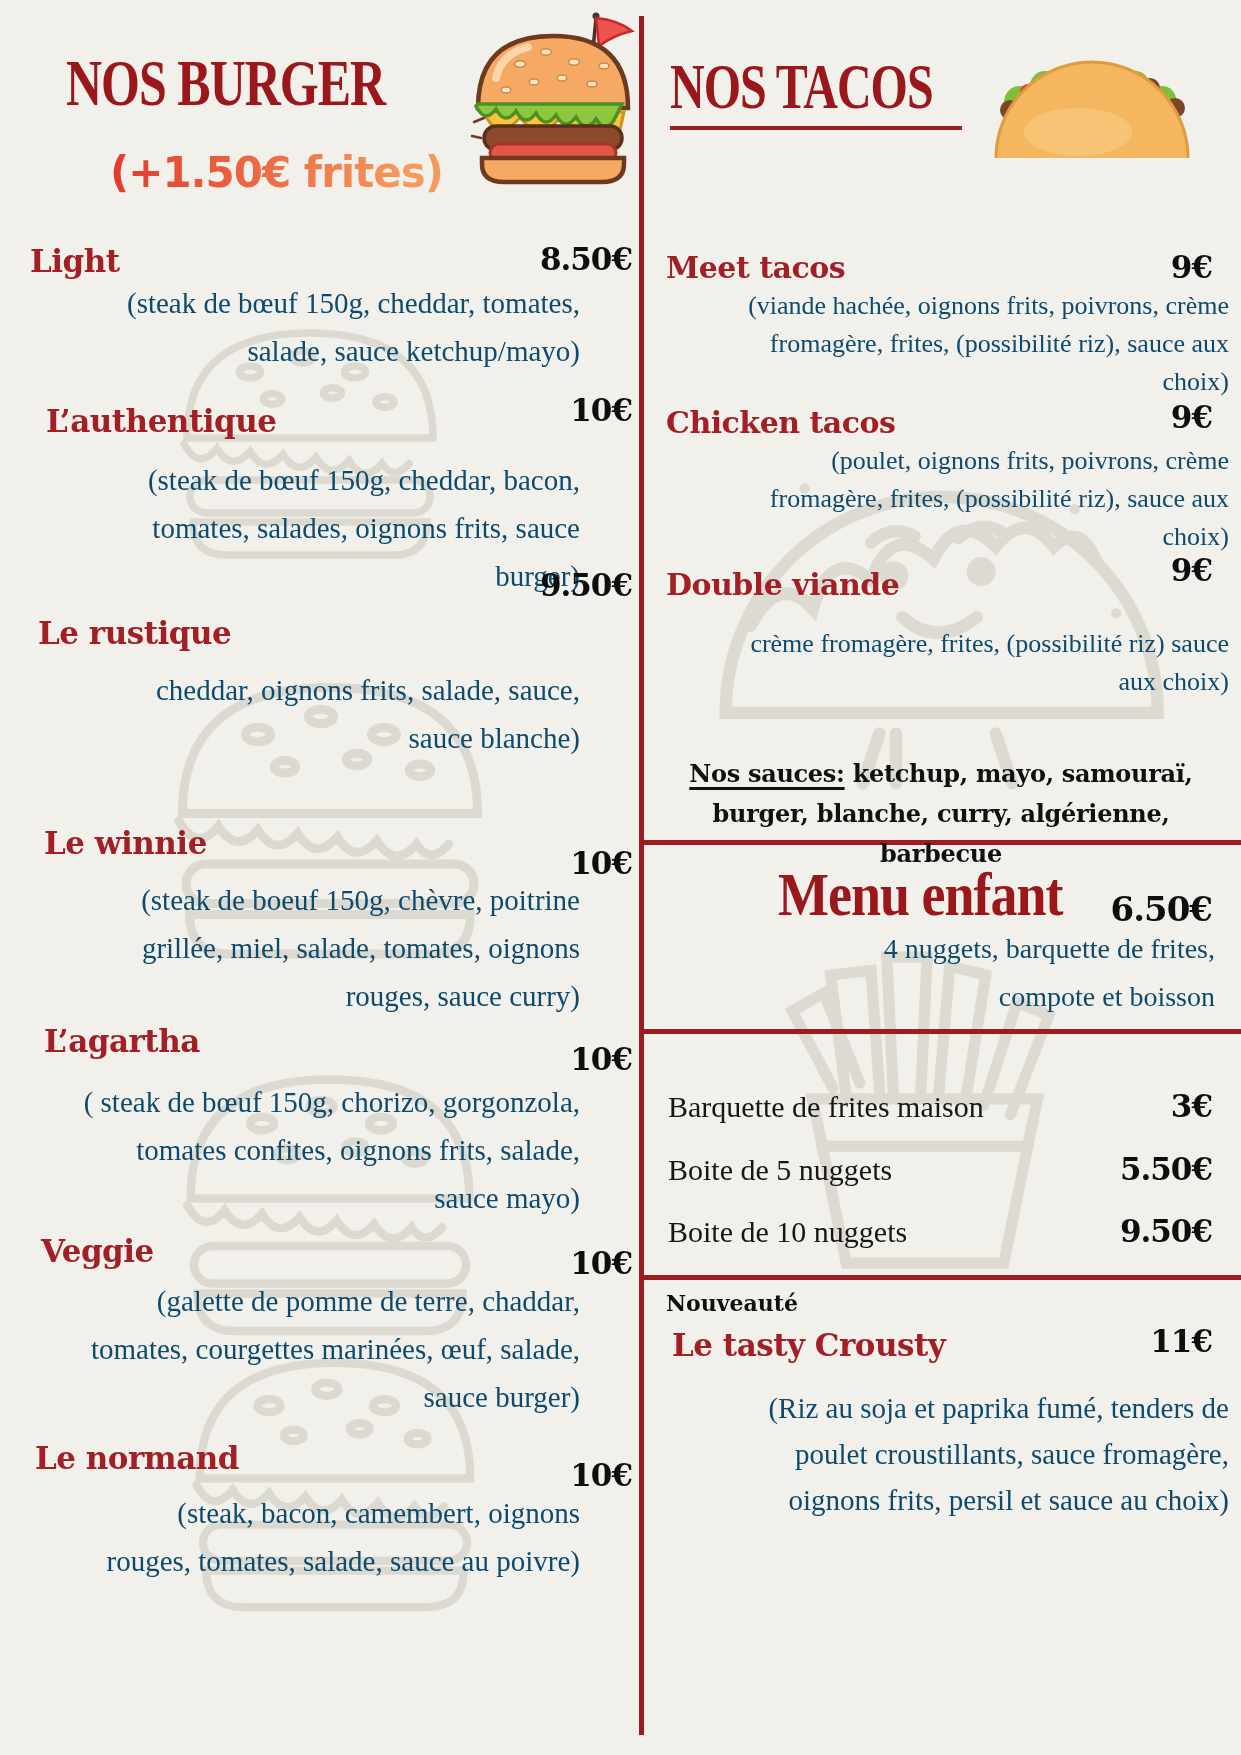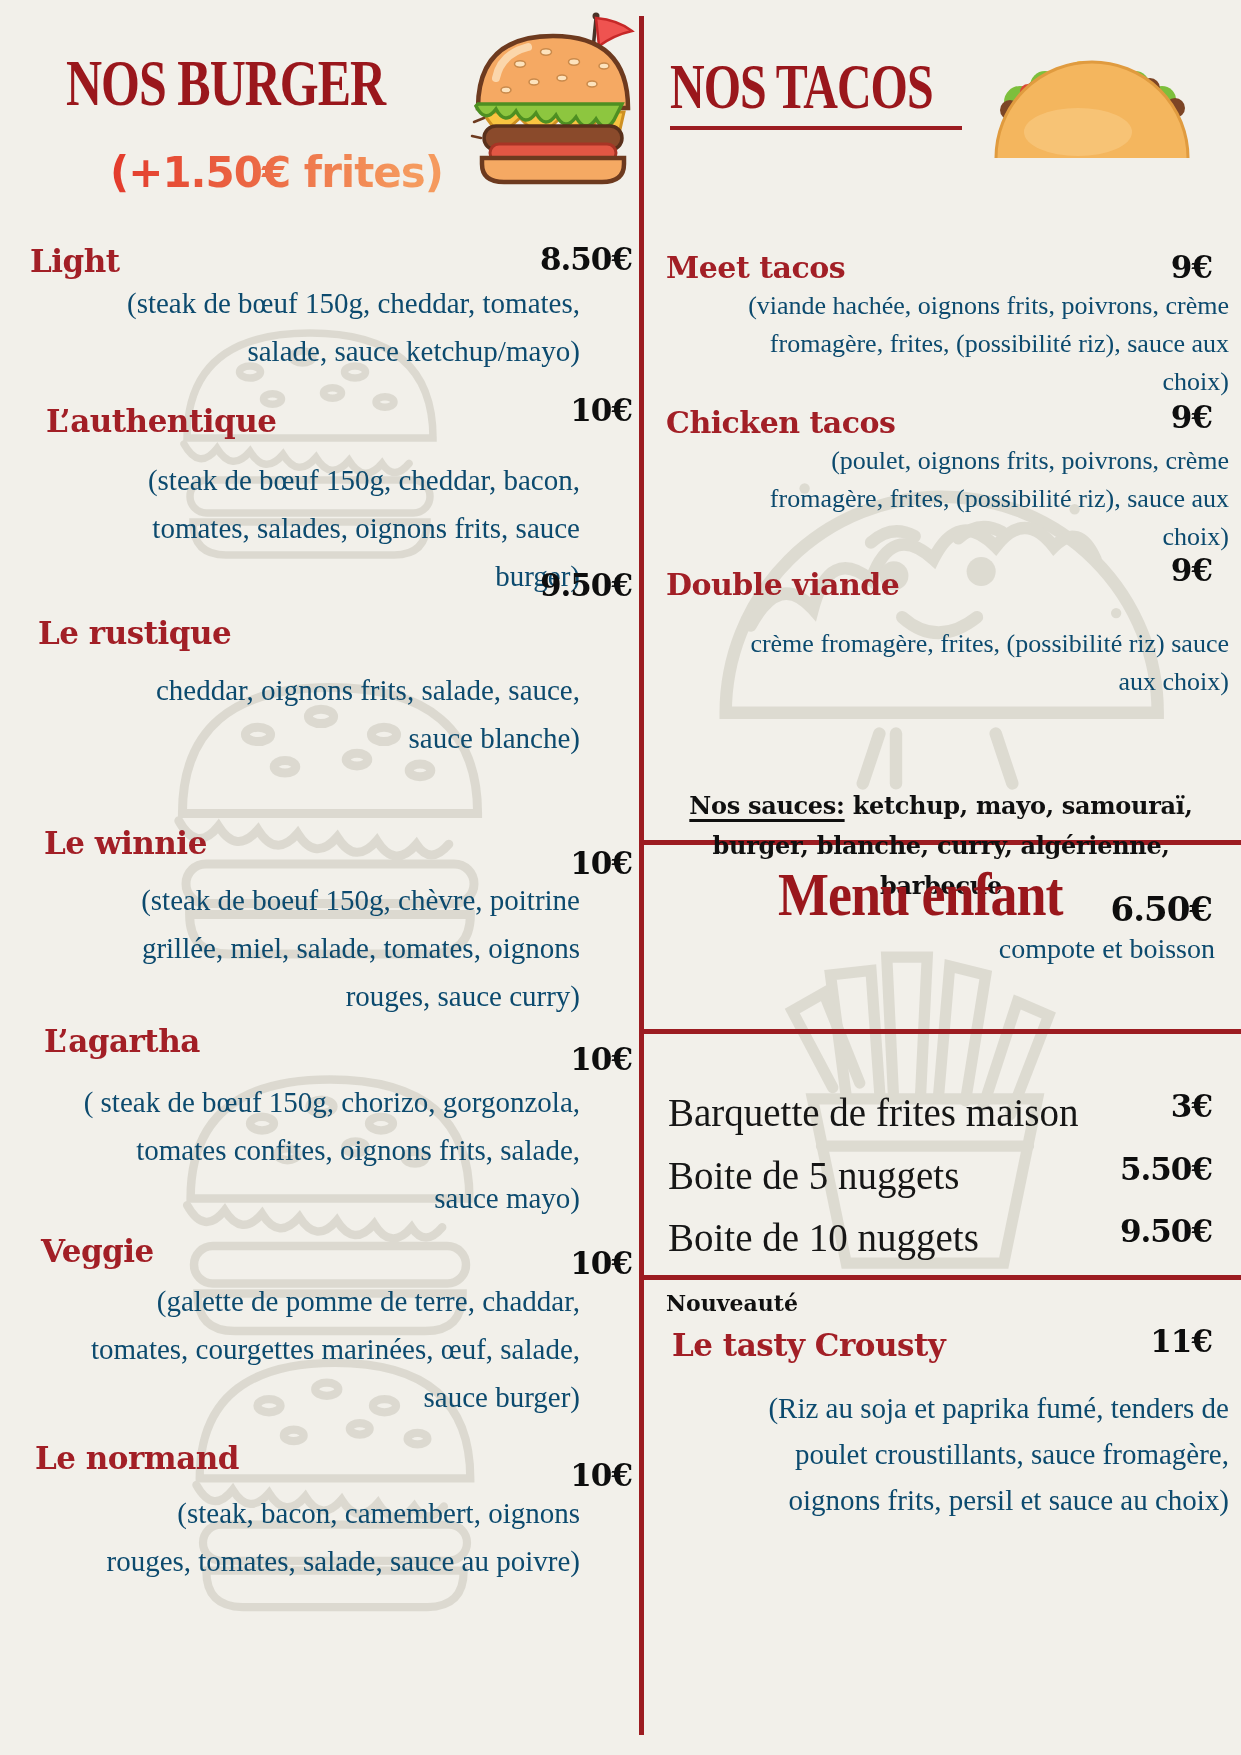--- a/index.html
+++ b/index.html
@@ -20,26 +20,26 @@
           color:#0e0e0e;white-space:nowrap;text-align:right;line-height:1.15;letter-spacing:-1px;}
   .lp{right:609px;}
   .rp{right:29px;}
   .idesc{position:absolute;color:#0c4a6e;text-align:right;font-size:29px;line-height:48px;}
   .idesc.l{left:8px;width:572px;}
   .idesc.r{left:655px;width:574px;font-size:26px;line-height:38px;}
   .idesc.big{font-size:29px;line-height:46px;}
   .idesc.kids{font-size:28px;line-height:48px;}
   .sauces{position:absolute;left:648px;width:586px;top:754px;text-align:center;
           font-family:"DejaVu Serif",serif;font-weight:700;font-size:24px;line-height:40px;
-          color:#101010;letter-spacing:-0.3px;margin-top:32px;}
+          color:#101010;letter-spacing:-0.3px;}
   .sauces .u{text-decoration:underline;text-underline-offset:5px;text-decoration-thickness:2.5px;}
   .kids-title{position:absolute;left:778px;top:865px;font-family:"Liberation Serif",serif;
               font-weight:700;font-size:54px;color:#9a171c;letter-spacing:-1px;white-space:nowrap;
               transform:scaleY(1.12);transform-origin:left top;line-height:1;}
-  .side-name{position:absolute;left:668px;font-size:39px;color:#161616;white-space:nowrap;}
+  .side-name{position:absolute;left:668px;font-size:30px;color:#161616;white-space:nowrap;}
   .nov-tag{position:absolute;left:666px;font-family:"DejaVu Serif",serif;font-weight:700;
            font-size:22px;color:#101010;white-space:nowrap;}
   .vline{position:absolute;left:639px;top:16px;width:5px;height:1719px;background:#9c1c21;}
   .hline{position:absolute;left:641px;width:600px;height:5px;background:#9c1c21;}
   .red-underline{position:absolute;background:#9c1c21;}
   .wm{position:absolute;opacity:0.45;}
   .defs{position:absolute;width:0;height:0;overflow:hidden;}
 </style>
 </head>
 <body>
@@ -244,20 +244,21 @@
   </div>
 
   <div class="sauces">
     <div><span class="u">Nos sauces:</span><span> ketchup, mayo, samouraï,</span></div>
     <div>burger, blanche, curry, algérienne, barbecue</div>
   </div>
 
   <div class="kids-title">Menu enfant</div>
   <div class="iprice rp" style="top:890px;font-size:34px">6.50€</div>
   <div class="idesc kids" style="left:655px;width:560px;top:925px">
+    <div>4 nuggets, barquette de frites,</div>
       <div>compote et boisson</div>
   </div>
 
   <div class="side-name" style="top:1090px">Barquette de frites maison</div>
   <div class="iprice rp" style="top:1089px">3€</div>
   <div class="side-name" style="top:1153px">Boite de 5 nuggets</div>
   <div class="iprice rp" style="top:1152px">5.50€</div>
   <div class="side-name" style="top:1215px">Boite de 10 nuggets</div>
   <div class="iprice rp" style="top:1214px">9.50€</div>
 

